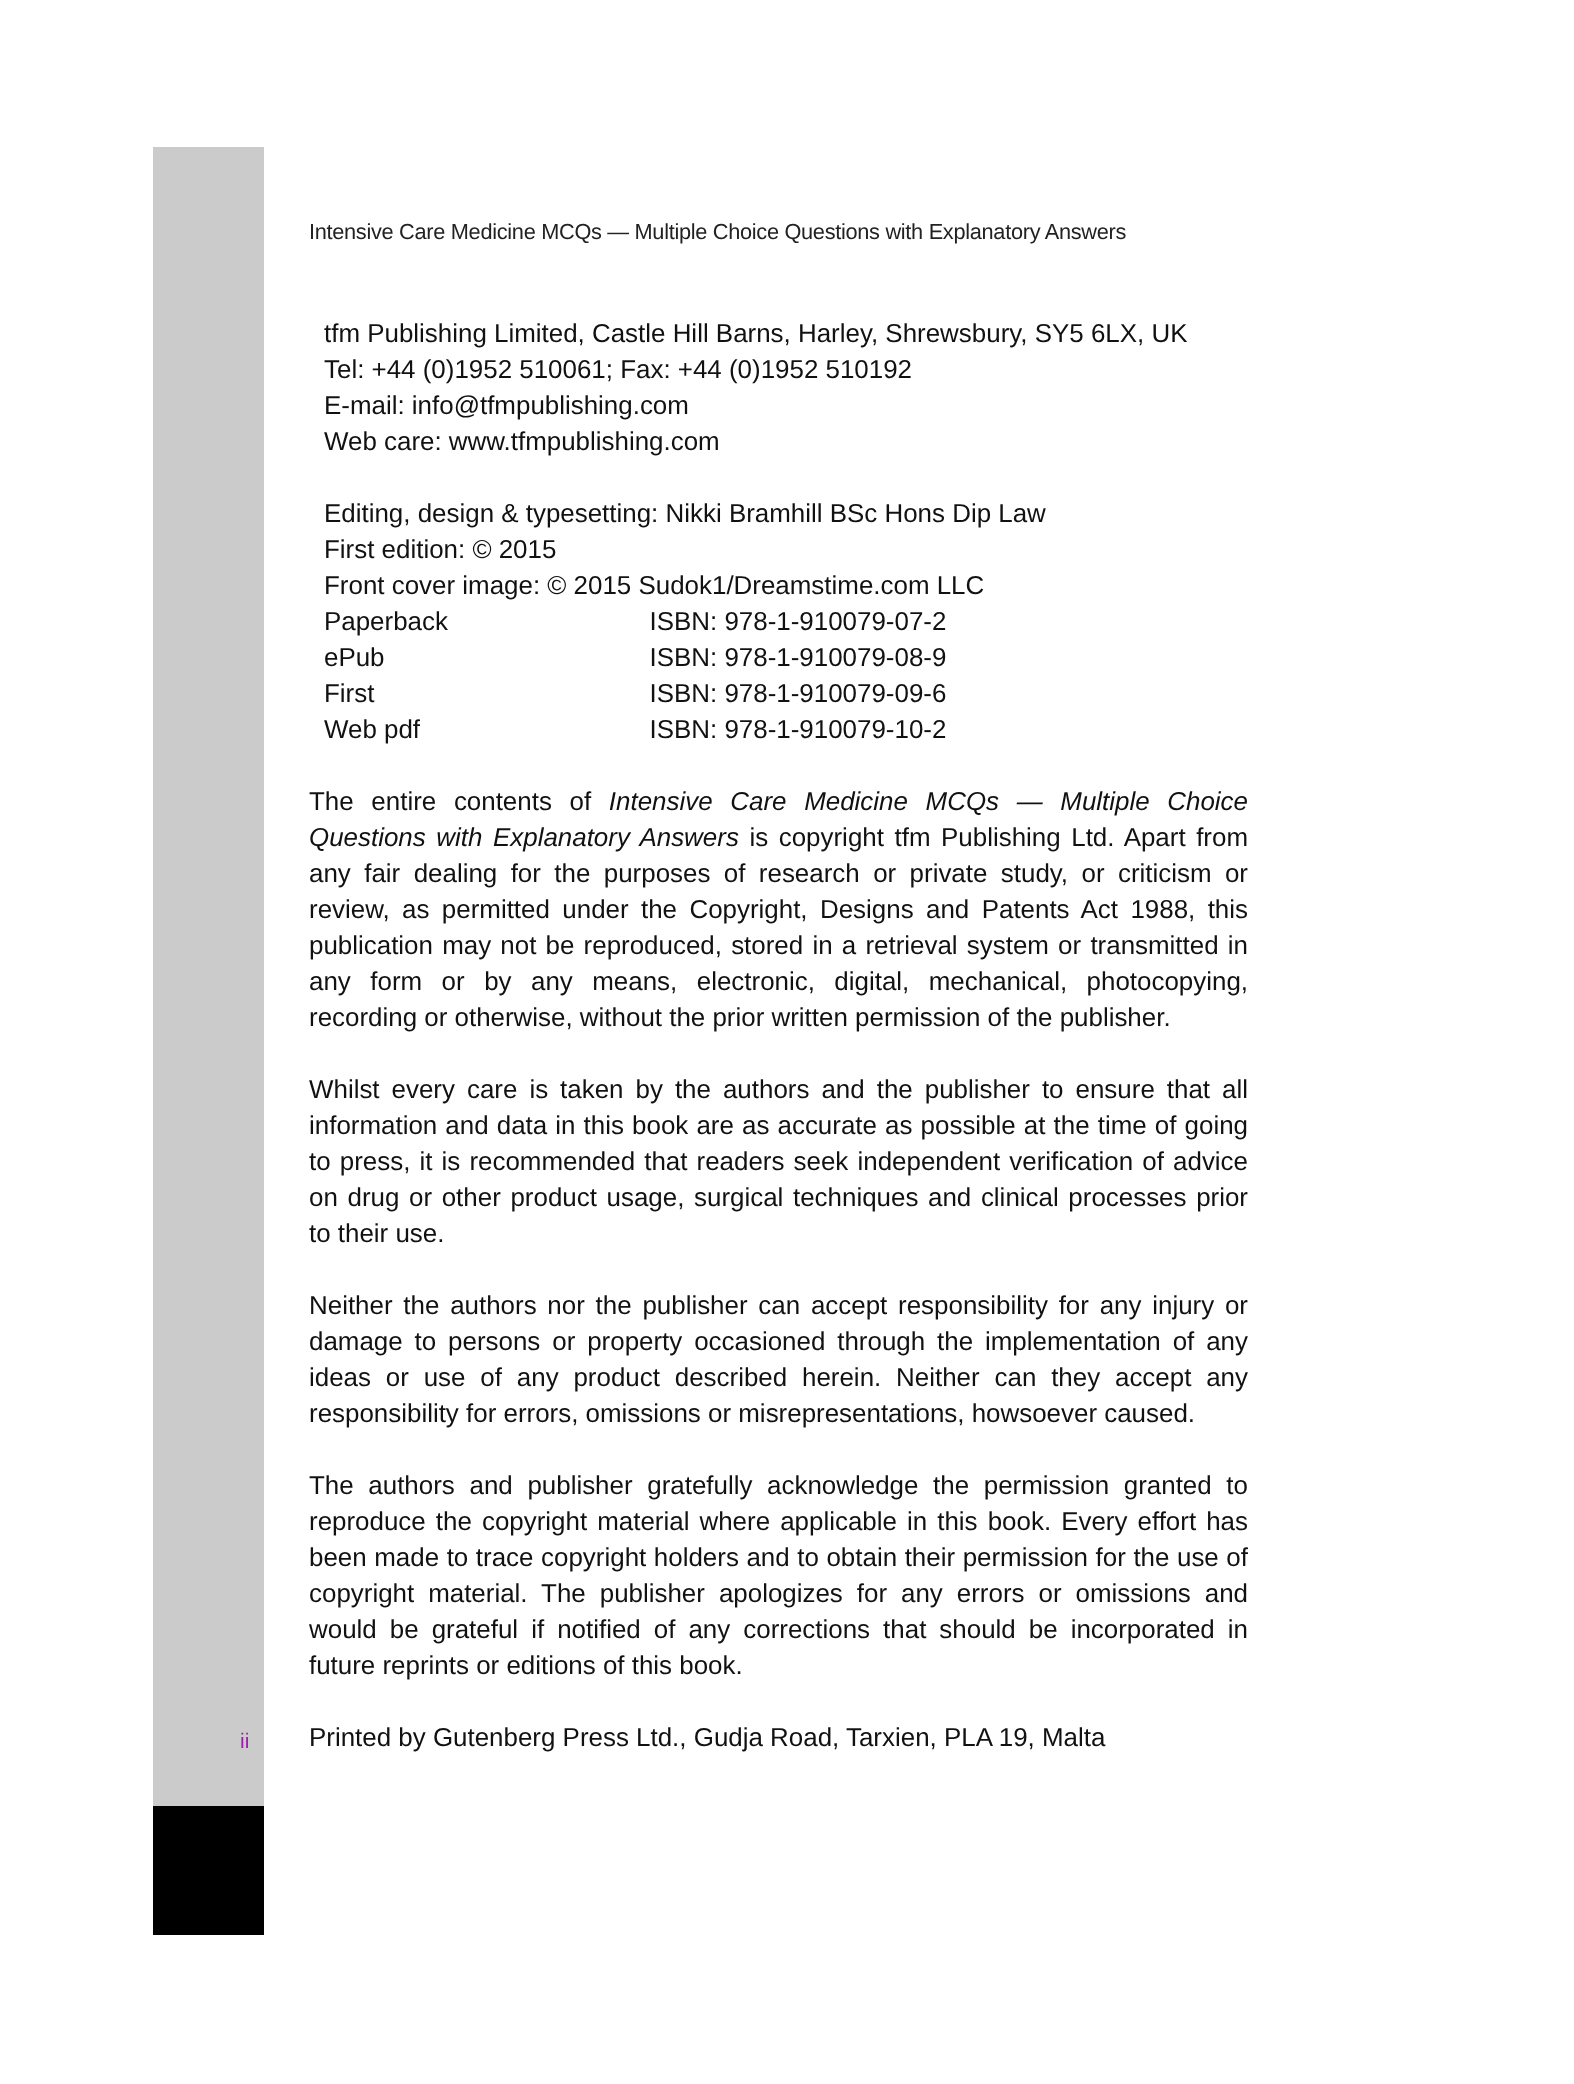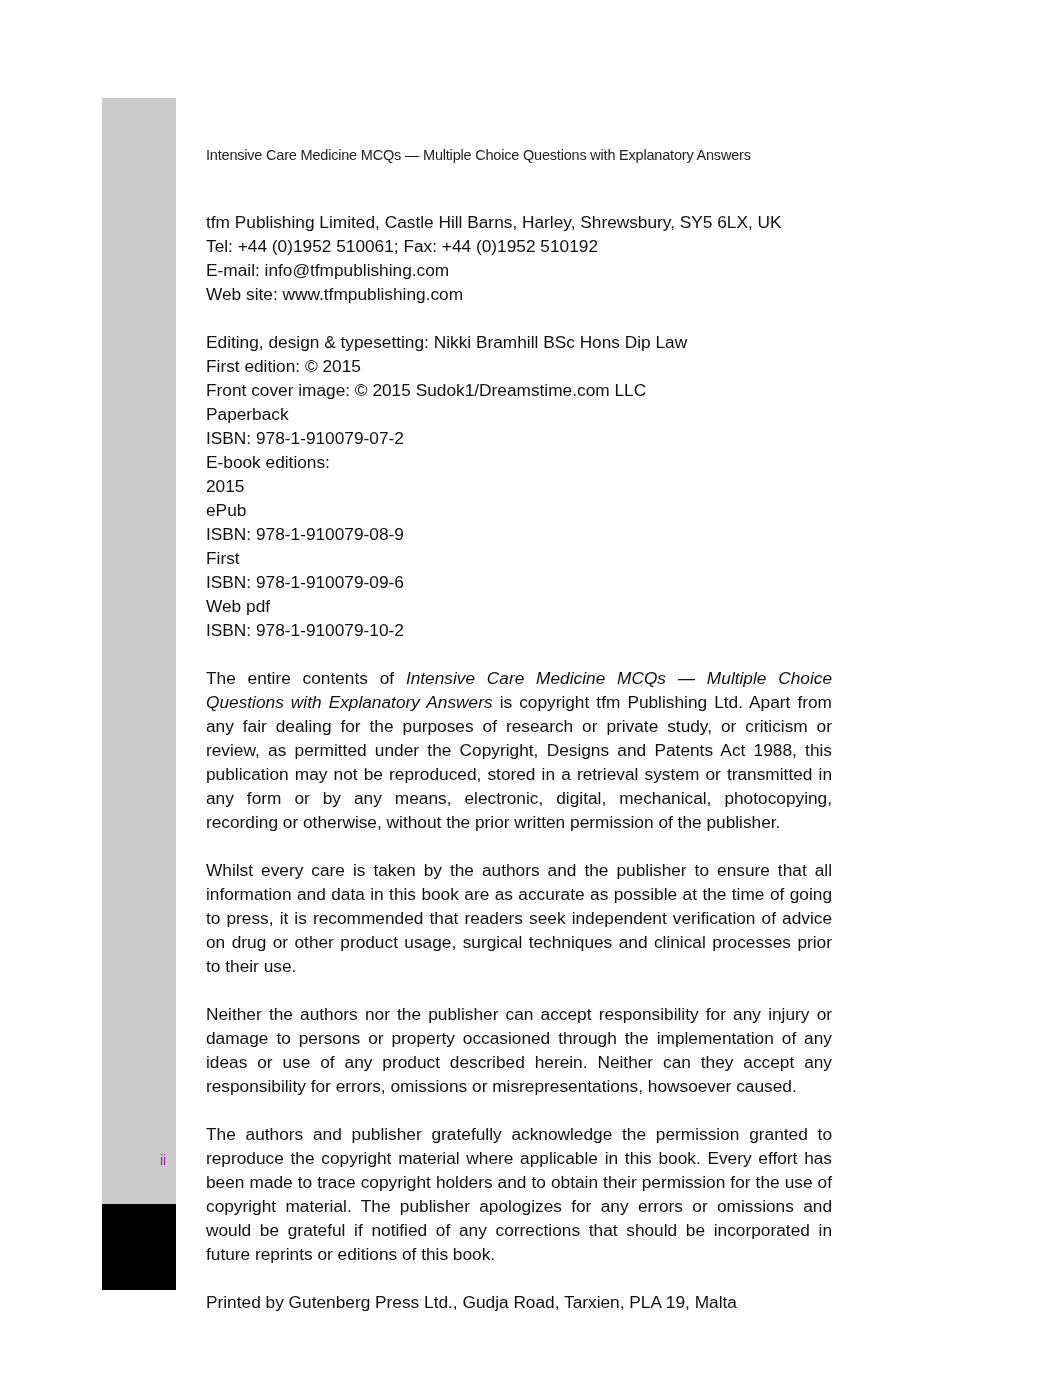--- a/index.html
+++ b/index.html
@@ -2,57 +2,53 @@
 <html><head>
 <meta charset="utf-8">
 <style>
   html,body{margin:0;padding:0;background:#fff;}
   body{width:1049px;height:1389px;position:relative;overflow:hidden;font-family:"Liberation Sans",sans-serif;color:#111;}
   .side-gray{position:absolute;left:102px;top:98px;width:74px;height:1106px;background:#cbcbcb;}
   .side-black{position:absolute;left:102px;top:1204px;width:74px;height:86px;background:#000;}
   .page-num{position:absolute;left:160px;top:1152px;color:#a21caf;font-size:14px;}
   .running-head{position:absolute;left:206px;top:147px;font-size:14.5px;color:#222;letter-spacing:-0.2px;}
   .body{position:absolute;left:206px;top:210px;width:626px;font-size:17.3px;line-height:24px;}
-  .block{margin:0 0 24px 0;}
+  .block{margin:0 0 24px 10px;}
   .line{display:block;white-space:nowrap;}
-  .row{display:flex;flex-direction:column;}
+  .row{display:flex;}
   .row .k{width:217px;}
   p.j{margin:0 0 24px 0;text-align:justify;}
   p.j:last-child{margin-bottom:0;}
   em{font-style:italic;}
 </style>
 </head>
 <body>
 
 <div class="side-gray"></div>
 <div class="side-black">
 </div>
 <div class="page-num">ii</div>
 
 <div class="running-head">Intensive Care Medicine MCQs — Multiple Choice Questions with Explanatory Answers</div>
 
 <div class="body">
   <div class="block">
     <span class="line">tfm Publishing Limited, Castle Hill Barns, Harley, Shrewsbury, SY5 6LX, UK</span>
     <span class="line">Tel: +44 (0)1952 510061; Fax: +44 (0)1952 510192</span>
     <span class="line">E-mail: info@tfmpublishing.com</span>
-    <span class="line">Web site: www.tfmpublishing.com</span>
+    <span class="line">Web care: www.tfmpublishing.com</span>
   </div>
 
   <div class="block">
     <span class="line">Editing, design &amp; typesetting: Nikki Bramhill BSc Hons Dip Law</span>
     <span class="line">First edition: © 2015</span>
     <span class="line">Front cover image: © 2015 Sudok1/Dreamstime.com LLC</span>
     <div class="row">
         <span class="k">Paperback</span>
         <span>ISBN: 978-1-910079-07-2</span>
-      </div>
-    <div class="row">
-        <span class="k">E-book editions:</span>
-        <span>2015</span>
       </div>
     <div class="row">
         <span class="k">ePub</span>
         <span>ISBN: 978-1-910079-08-9</span>
       </div>
     <div class="row">
         <span class="k">First</span>
         <span>ISBN: 978-1-910079-09-6</span>
       </div>
     <div class="row">

